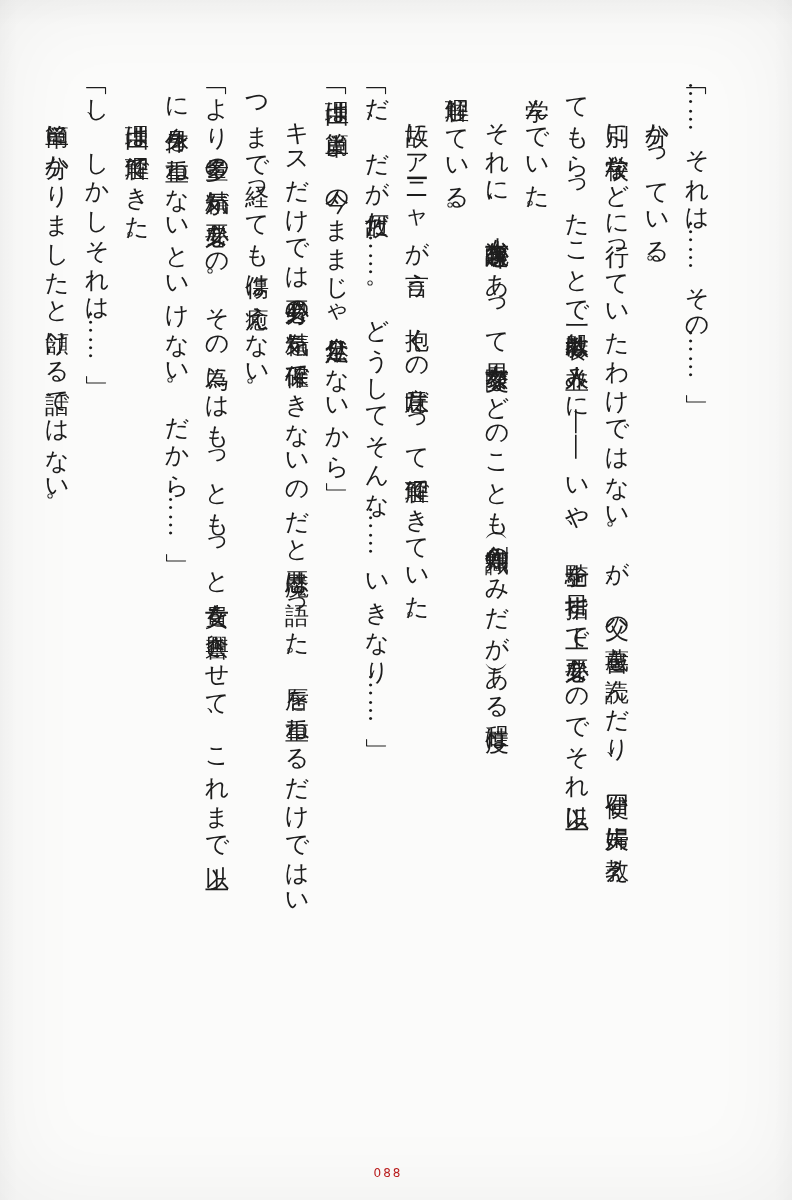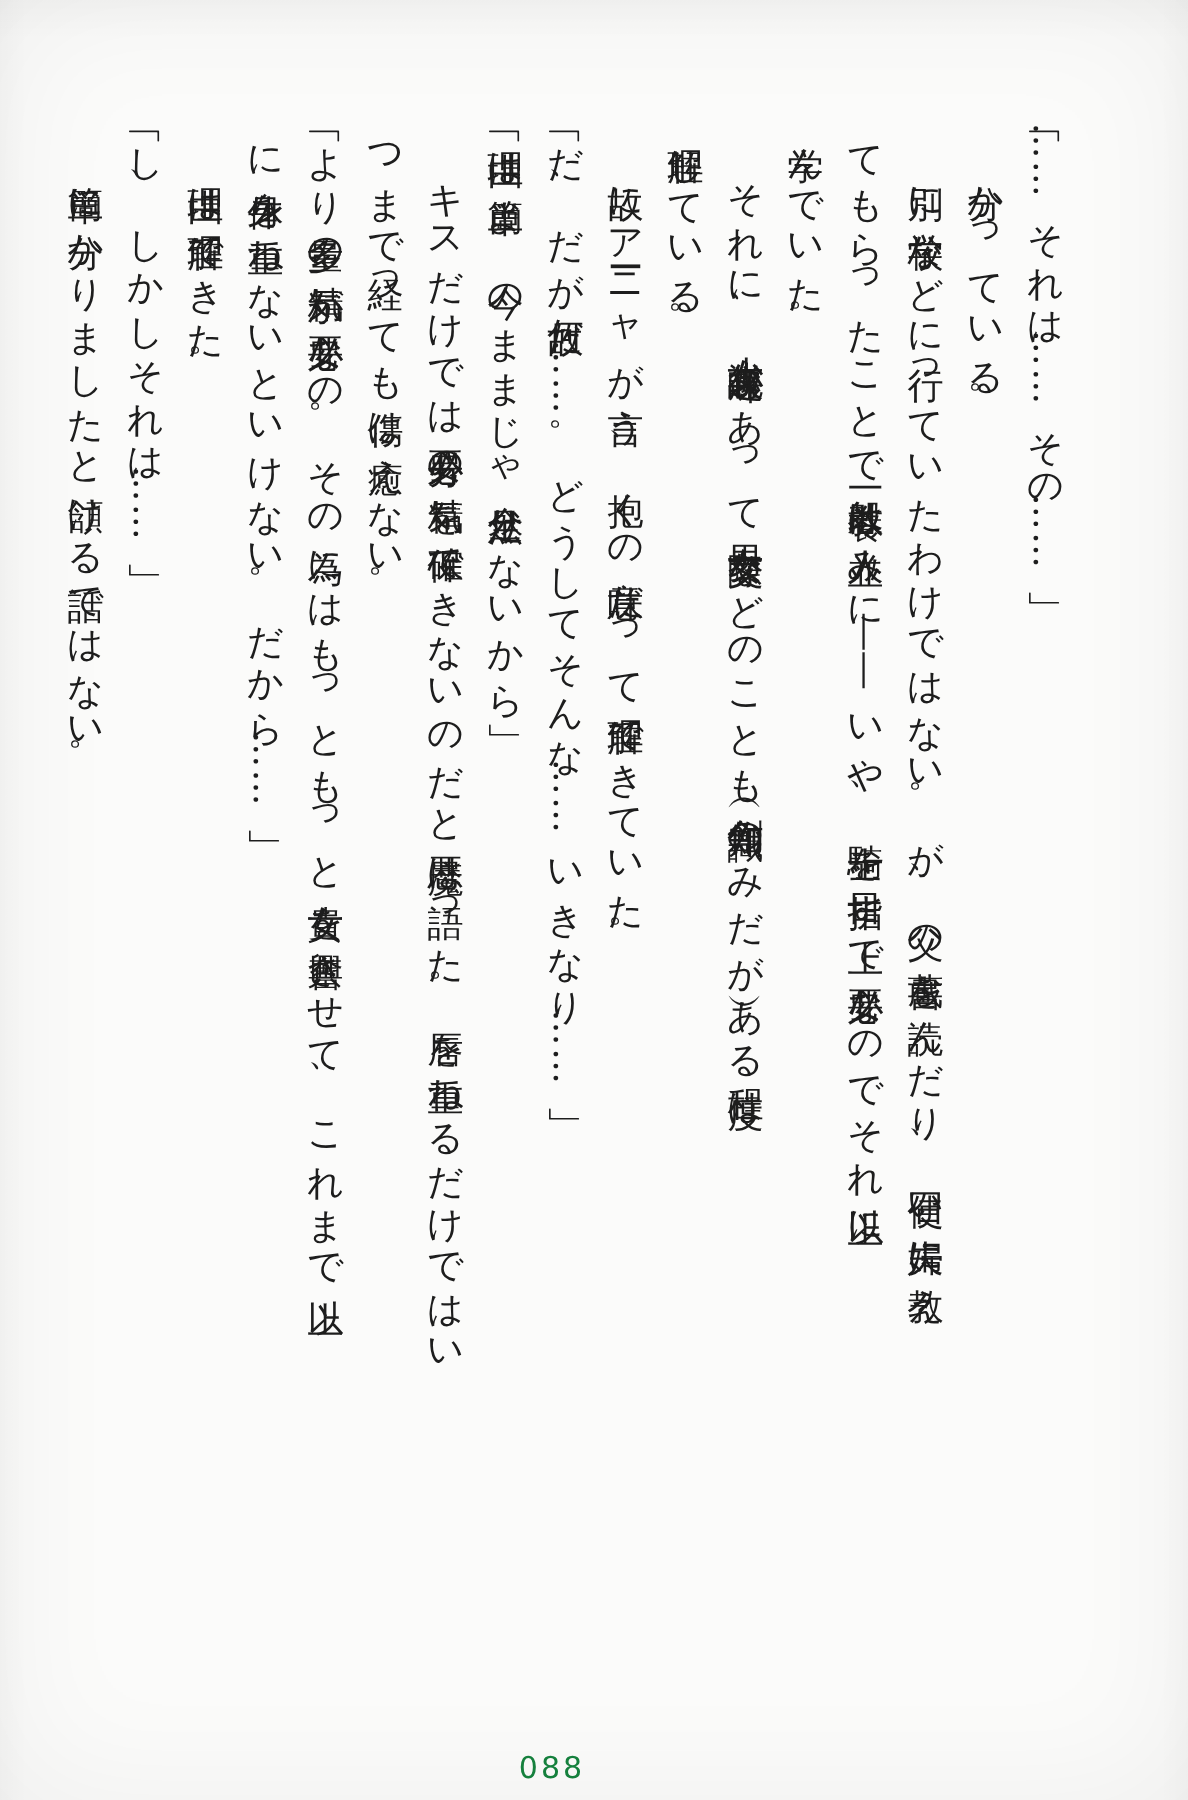--- a/index.html
+++ b/index.html
@@ -39,27 +39,27 @@
     font-kerning: none;
   }
   .page-text p {
     margin: 0;
     padding: 0;
     white-space: nowrap;
   }
   .page-number {
     position: absolute;
     top: 1166px;
-    left: 302px;
+    left: 322px;
     width: 132px;
     text-align: center;
     font-family: "DejaVu Sans", "Liberation Sans", sans-serif;
-    font-size: 20px;
+    font-size: 12px;
     letter-spacing: 2px;
-    color: #15803d;
+    color: #b91c1c;
   }
 </style>
 </head>
 <body>
 
 <div class="scan-vignette"></div>
 
 <div class="page-text">
   <p>「……それは……その……」</p>
   <p>　分かっている。</p>

